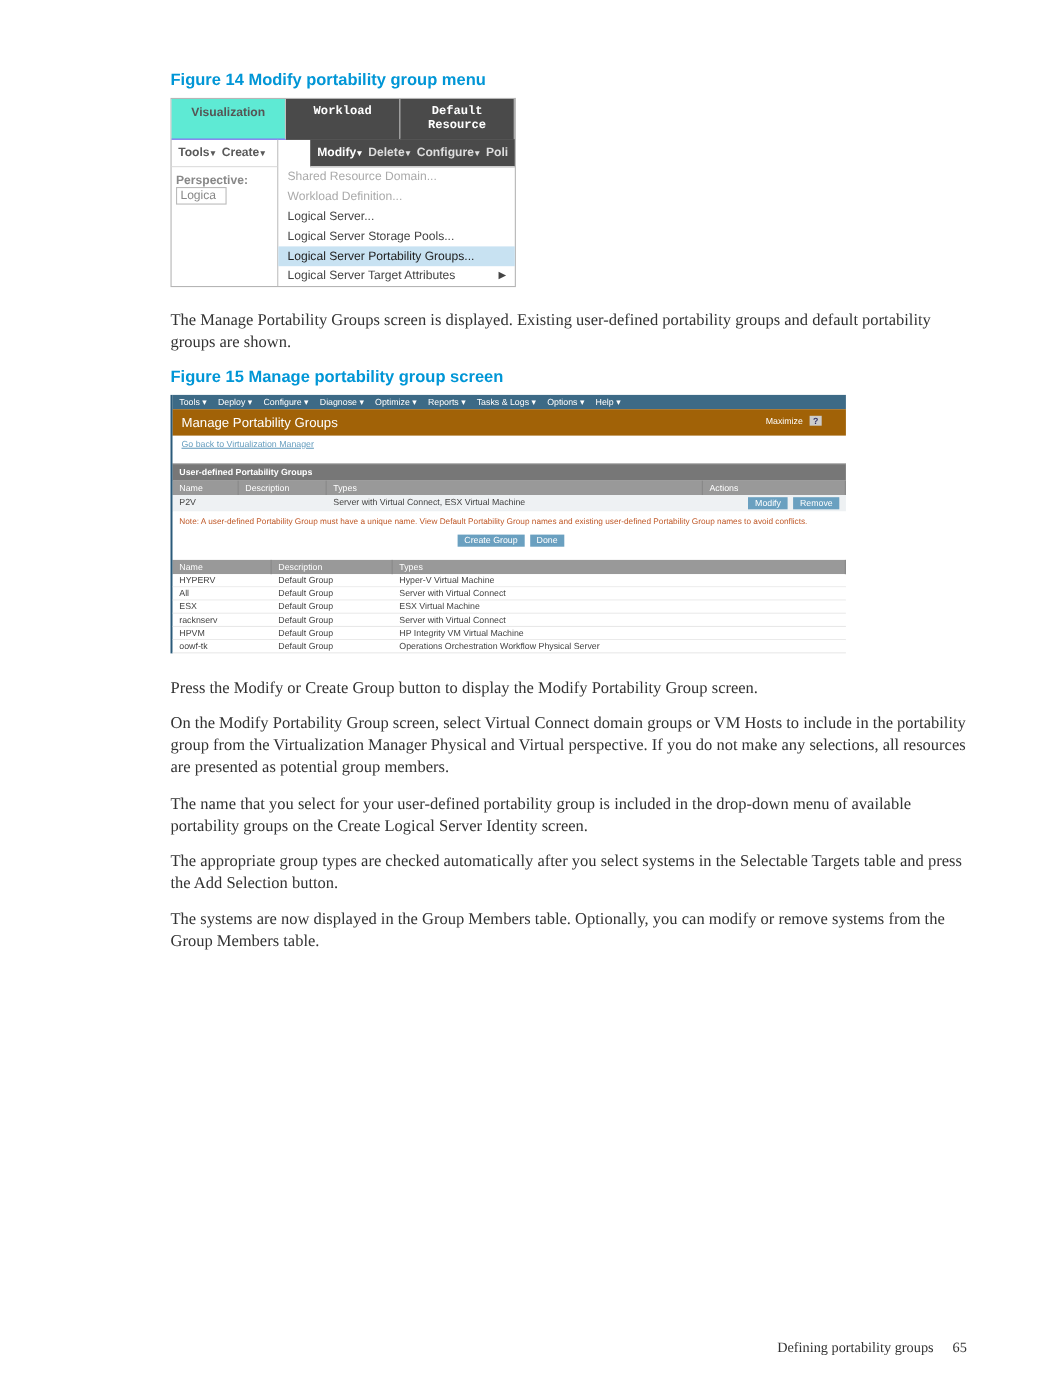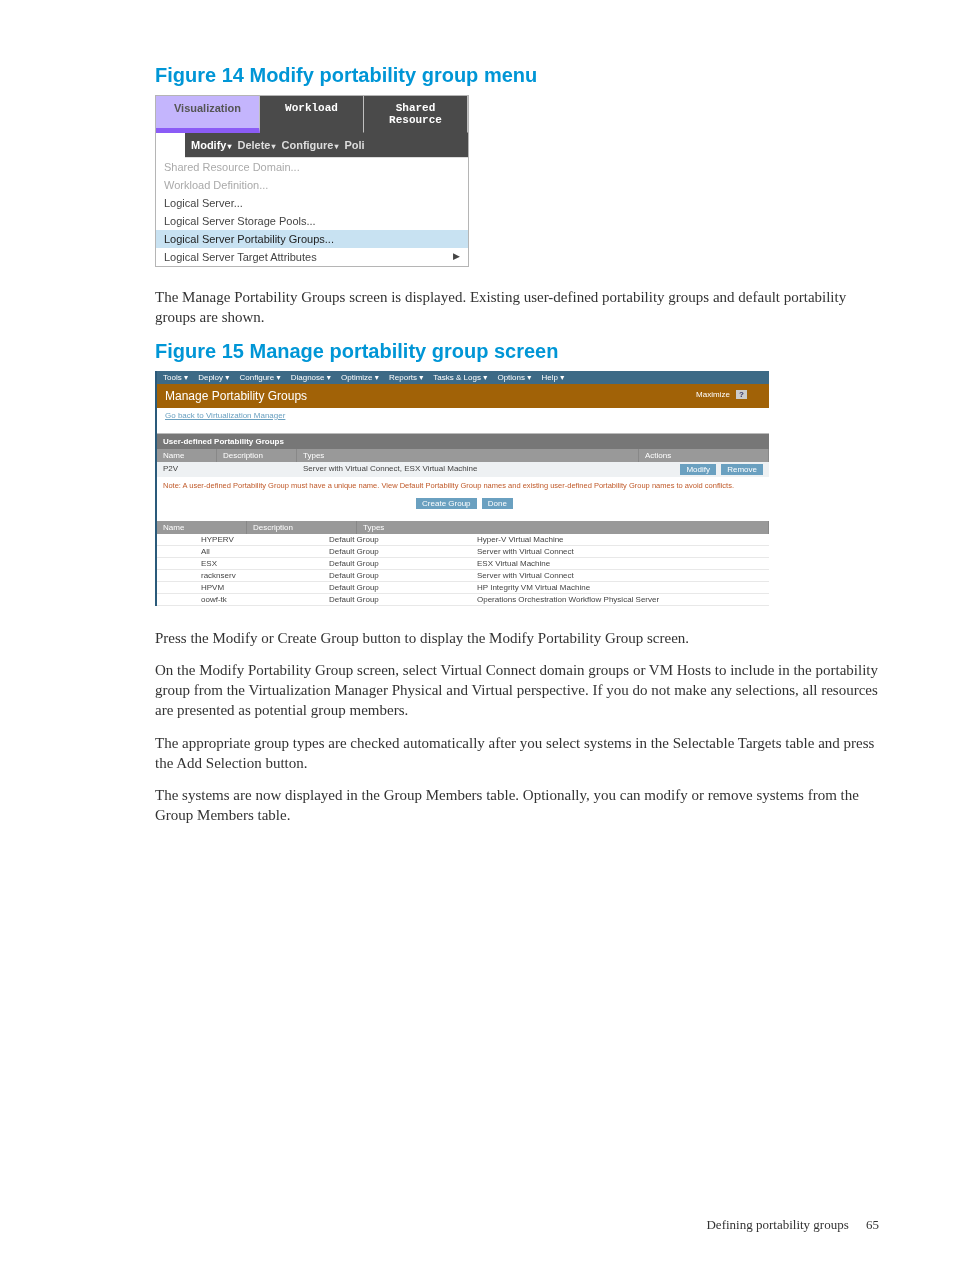--- a/index.html
+++ b/index.html
@@ -12,21 +12,21 @@
   }
   .page {
     padding: 60px 75px 40px 155px;
     box-sizing: border-box;
     width: 954px;
     min-height: 1271px;
     position: relative;
   }
   .fig-title {
     color: #0096d6;
-    font-size: 20px;
+    font-size: 15px;
     font-weight: bold;
     margin: 4px 0 8px 0;
   }
   p.body-text {
     font-family: Georgia, 'Times New Roman', serif;
     font-size: 15px;
     line-height: 1.35;
     color: #333;
     margin: 10px 0 12px 0;
   }
@@ -42,22 +42,22 @@
   }
   .fig14-tabs {
     display: flex;
     font-size: 11px;
   }
   .fig14-tabs .tab {
     flex: 1;
     text-align: center;
     padding: 6px 2px;
     border-right: 1px solid #c0c0c0;
-    border-bottom: 5px solid #8b5cf6;
-    background: #c4b5fd;
+    border-bottom: 1px solid #8b5cf6;
+    background: #5eead4;
     color: #555;
     font-weight: bold;
   }
   .fig14-tabs .tab.active {
     background: #4a4a4a;
     color: #fff;
     border-bottom: 1px solid #4a4a4a;
     font-family: Liberation Mono, monospace;
   }
   .fig14-row2 {
@@ -224,21 +224,21 @@
   .def-hdr div { padding: 2px 6px; border-right: 1px solid #888; box-sizing: border-box; }
   .d-name { width: 90px; }
   .d-desc { width: 110px; }
   .d-types { flex: 1; }
   .fig15-defrow {
     display: flex;
     font-size: 8px;
     border-bottom: 1px solid #e8e8e8;
     background: #fff;
   }
-  .fig15-defrow div { padding: 1px 6px; box-sizing: border-box; margin-left: 38px; }
+  .fig15-defrow div { padding: 1px 6px; box-sizing: border-box; }
 
   .footer {
     position: absolute;
     bottom: 38px;
     right: 75px;
     font-family: Georgia, 'Times New Roman', serif;
     font-size: 13px;
     color: #333;
   }
   .footer .pg { margin-left: 14px; }
@@ -247,23 +247,33 @@
 <body>
 
 <div class="page">
 
   <div class="fig-title">Figure 14 Modify portability group menu</div>
 
   <div class="fig14">
     <div class="fig14-tabs">
       <div class="tab">Visualization</div>
       <div class="tab active">Workload</div>
-      <div class="tab active">Shared Resource</div>
+      <div class="tab active">Default Resource</div>
     </div>
     <div class="fig14-row2">
+      <div class="fig14-left">
+        <div class="tool-row">
+          <span class="item"><span>Tools</span><span class="caret">▾</span></span>
+          <span class="item"><span>Create</span><span class="caret">▾</span></span>
+        </div>
+        <div class="persp-row">
+          <span>Perspective:</span>
+          <span class="field">Logica</span>
+        </div>
+      </div>
       <div class="fig14-right">
         <div class="tool-row dark">
           <span class="item"><span>Modify</span><span class="caret">▾</span></span>
           <span class="item" style="color:#ddd"><span>Delete</span><span class="caret">▾</span></span>
           <span class="item" style="color:#ddd"><span>Configure</span><span class="caret">▾</span></span>
           <span class="item" style="color:#ddd">Poli</span>
         </div>
         <div class="dropdown-list">
           <div class="dd-item disabled">Shared Resource Domain...</div>
           <div class="dd-item disabled">Workload Definition...</div>
@@ -359,20 +369,21 @@
     </div>
     <div class="fig15-defrow">
       <div class="d-name">oowf-tk</div>
       <div class="d-desc">Default Group</div>
       <div class="d-types">Operations Orchestration Workflow Physical Server</div>
     </div>
   </div>
 
   <p class="body-text">Press the Modify or Create Group button to display the Modify Portability Group screen.</p>
   <p class="body-text">On the Modify Portability Group screen, select Virtual Connect domain groups or VM Hosts to include in the portability group from the Virtualization Manager Physical and Virtual perspective. If you do not make any selections, all resources are presented as potential group members.</p>
+  <p class="body-text">The name that you select for your user-defined portability group is included in the drop-down menu of available portability groups on the Create Logical Server Identity screen.</p>
   <p class="body-text">The appropriate group types are checked automatically after you select systems in the Selectable Targets table and press the Add Selection button.</p>
   <p class="body-text">The systems are now displayed in the Group Members table. Optionally, you can modify or remove systems from the Group Members table.</p>
 
   <div class="footer">
     <span>Defining portability groups</span>
     <span class="pg">65</span>
   </div>
 </div>
 
 </body></html>

